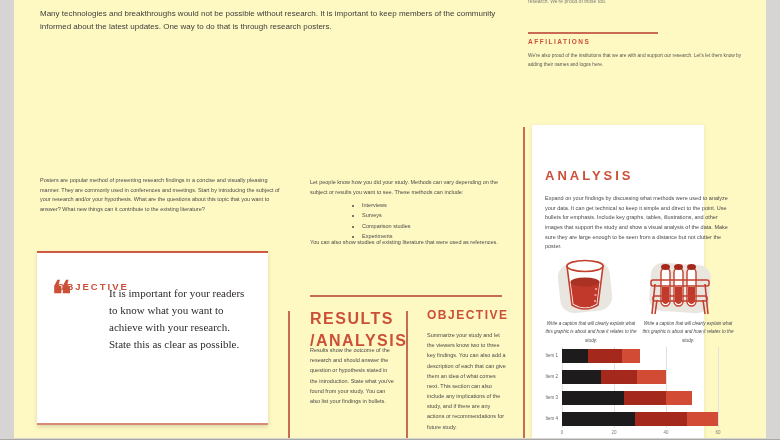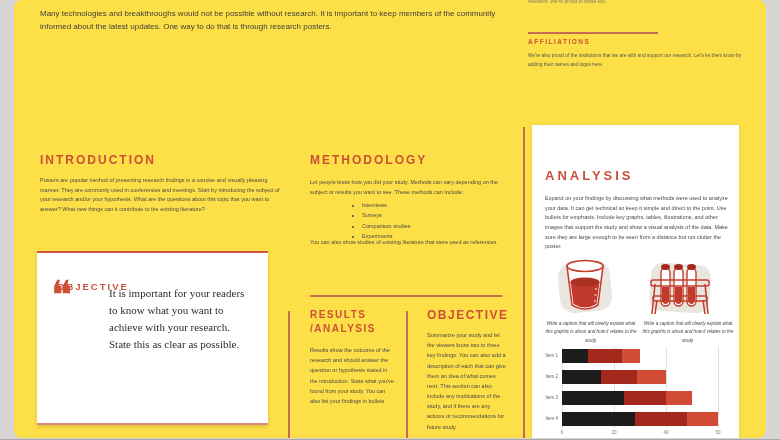--- a/index.html
+++ b/index.html
@@ -1,18 +1,18 @@
 <!DOCTYPE html>
 <html><head>
 <meta charset="utf-8">
 <style>
   html,body{margin:0;padding:0;}
   body{font-family:"Liberation Sans",sans-serif;}
   #page{position:relative;width:780px;height:440px;background:#d6d5d3;overflow:hidden;}
-  #poster{position:absolute;left:14px;right:14px;top:0;bottom:2px;background:#fde047;overflow:hidden;border-radius:8px;}
+  #poster{position:absolute;left:14px;right:14px;top:0;bottom:2px;background:#fef9c3;overflow:hidden;}
   .abs{position:absolute;}
   .body-text{color:#4b4946;line-height:1.75;}
   .heading{font-weight:bold;color:#cc4f38;}
   .redline{background:#c96a55;}
   
   .top-paragraph{left:26px;top:7px;width:470px;font-size:8px;line-height:1.65;color:#3e3c3a;}
   .frag{left:514px;top:-2px;width:230px;font-size:5px;color:#7d7b77;}
   .aff-line{left:514px;top:32px;width:130px;height:1.5px;}
   .aff-head{left:514px;top:38px;font-size:6.5px;letter-spacing:1.5px;}
   .aff-body{left:514px;top:52px;width:214px;font-size:4.8px;line-height:1.8;color:#57554f;}
@@ -32,26 +32,26 @@
   .meth-head{left:296px;top:153px;font-size:12px;letter-spacing:2px;}
   .meth-intro{left:296px;top:178px;width:190px;font-size:5.5px;}
   .meth-bullets{left:338px;top:200px;margin:0;padding-left:10px;font-size:5.5px;line-height:1.9;color:#4b4946;}
   .meth-outro{left:296px;top:238px;width:205px;font-size:5.5px;}
   
   .res-hline{left:296px;top:295px;width:192px;height:1.5px;}
   .vline{width:1.5px;}
   .v1{left:274px;top:311px;height:129px;}
   .v2{left:392px;top:311px;height:129px;}
   .v3{left:509px;top:127px;height:313px;}
-  .res-head{left:296px;top:308px;font-size:10px;letter-spacing:1.5px;line-height:1.35;}
+  .res-head{left:296px;top:308px;font-size:16px;letter-spacing:1.5px;line-height:1.35;}
   .res-body{left:296px;top:345px;width:84px;font-size:5.5px;line-height:1.85;}
   .conc-head{left:413px;top:308px;font-size:12px;letter-spacing:1.5px;}
   .conc-body{left:413px;top:330px;width:80px;font-size:5.5px;line-height:1.85;}
   
-  .an-card{left:518px;top:125px;width:207px;height:315px;background:#fff;box-shadow:0 1px 4px rgba(0,0,0,.10);}
+  .an-card{left:518px;top:125px;width:172px;height:315px;background:#fff;box-shadow:0 1px 4px rgba(0,0,0,.10);}
   .an-head{left:13px;top:43px;font-size:13px;letter-spacing:3px;position:absolute;}
   .an-body{left:13px;top:69px;width:184px;position:absolute;font-size:5.5px;line-height:1.75;color:#4b4946;}
   .illus{position:absolute;}
   .beaker{left:24px;top:131px;}
   .tubes{left:113px;top:135px;}
   .caption{position:absolute;top:195px;width:96px;font-size:4.6px;font-style:italic;
     text-align:center;line-height:1.85;color:#4a4846;}
   .cap1{left:11px;} .cap2{left:108px;}
   
   .chart-labels{left:0px;top:224px;width:26px;position:absolute;}
@@ -70,30 +70,28 @@
 
 <div id="page">
   <div id="poster">
 
     <div class="abs top-paragraph">Many technologies and breakthroughs would not be possible without research. It is important to keep members of the community informed about the latest updates. One way to do that is through research posters.</div>
     <div class="abs frag">research. We're proud of those too.</div>
     <div class="abs aff-line redline"></div>
     <div class="abs aff-head heading">AFFILIATIONS</div>
     <div class="abs aff-body body-text">We're also proud of the institutions that we are with and support our research. Let's let them know by adding their names and logos here.</div>
 
-    <div class="abs intro-head heading">INTRODUCTION</div>
     <div class="abs intro-body body-text">Posters are popular method of presenting research findings in a concise and visually pleasing manner. They are commonly used in conferences and meetings. Start by introducing the subject of your research and/or your hypothesis. What are the questions about this topic that you want to answer? What new things can it contribute to the existing literature?</div>
 
     <div class="abs obj-card">
       <div class="obj-head heading">OBJECTIVE</div>
       <div class="obj-quote-icon">❝</div>
       <div class="obj-quote">It is important for your readers to know what you want to achieve with your research. State this as clear as possible.</div>
     </div>
 
-    <div class="abs meth-head heading">METHODOLOGY</div>
     <div class="abs meth-intro body-text">Let people know how you did your study. Methods can vary depending on the subject or results you want to see. These methods can include:</div>
     <ul class="abs meth-bullets">
       <li>Interviews</li>
       <li>Surveys</li>
       <li>Comparison studies</li>
       <li>Experiments</li>
     </ul>
     <div class="abs meth-outro body-text">You can also show studies of existing literature that were used as references.</div>
 
     <div class="abs res-hline redline"></div>

